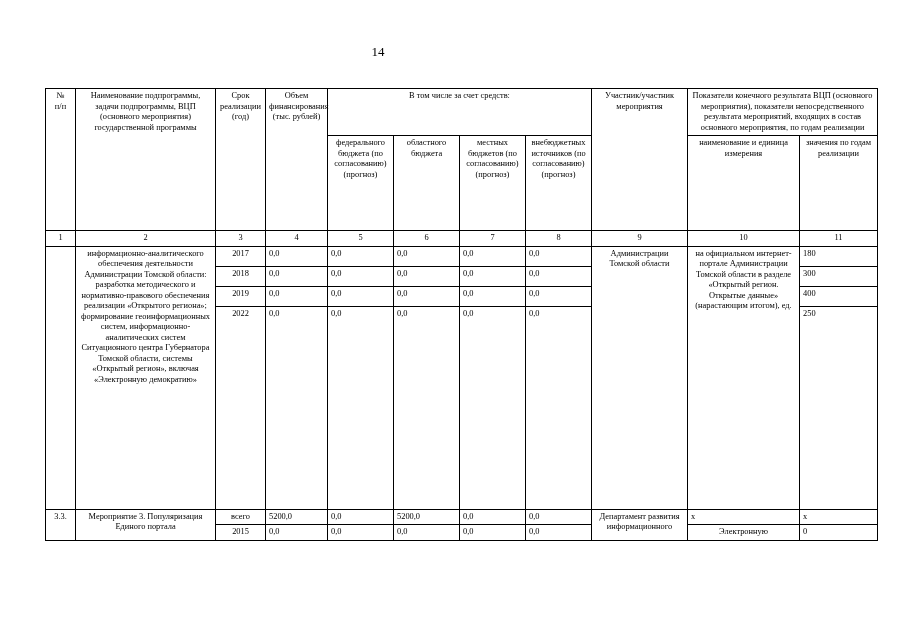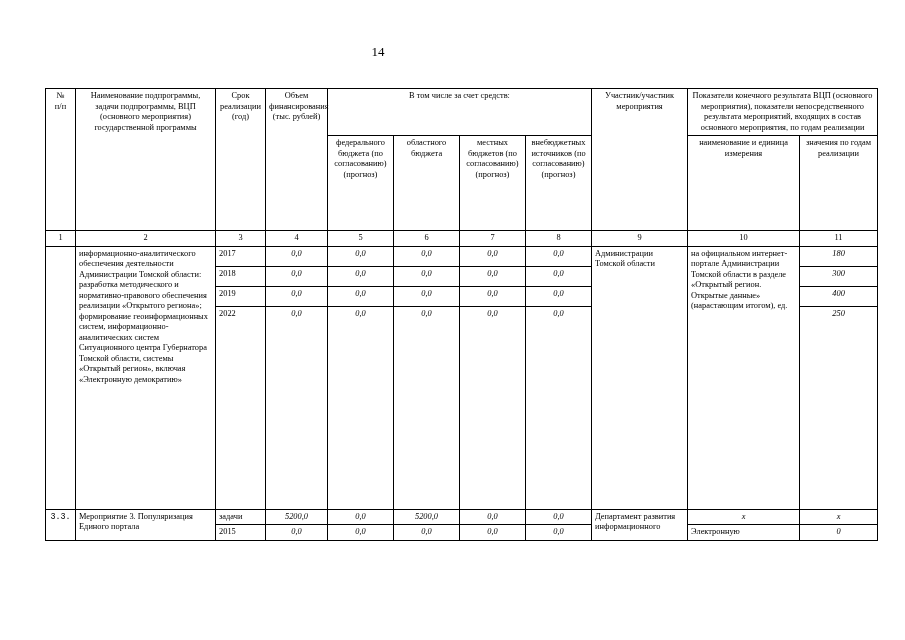--- a/index.html
+++ b/index.html
@@ -46,27 +46,26 @@
   }
   .hdr-cell {
     text-align: center;
     vertical-align: middle;
   }
   .colnum {
     text-align: center;
     font-size: 8.4px;
     padding: 1px 0;
   }
-  .c-center { text-align: center; font-style: italic; }
-  .c-left { text-align: left; }
+  .c-center { text-align: left; }
+  .c-left { text-align: center; }
   .v-top { vertical-align: top; }
   .num-cell {
     text-align: center;
     vertical-align: top;
-    font-family: Liberation Mono, monospace;
   }
 </style>
 </head>
 <body>
 
 <div class="page-number">14</div>
 
 <div class="table-wrap">
 <table class="doc-table">
   <colgroup>
@@ -157,21 +156,21 @@
     <td class="c-center v-top">0,0</td>
     <td class="c-center v-top">0,0</td>
     <td class="c-center v-top">0,0</td>
     <td class="c-center v-top">0,0</td>
     <td class="c-center v-top">250</td>
   </tr>
 
   <tr>
     <td rowspan="2" class="num-cell">3.3.</td>
     <td rowspan="2" class="c-left v-top">Мероприятие 3. Популяризация Единого портала</td>
-    <td class="c-left">задачи</td>
+    <td class="c-left">всего</td>
     <td class="c-center">5200,0</td>
     <td class="c-center">0,0</td>
     <td class="c-center">5200,0</td>
     <td class="c-center">0,0</td>
     <td class="c-center">0,0</td>
     <td rowspan="2" class="c-left v-top">Департамент развития информационного</td>
     <td class="c-center">х</td>
     <td class="c-center">х</td>
   </tr>
   <tr>

